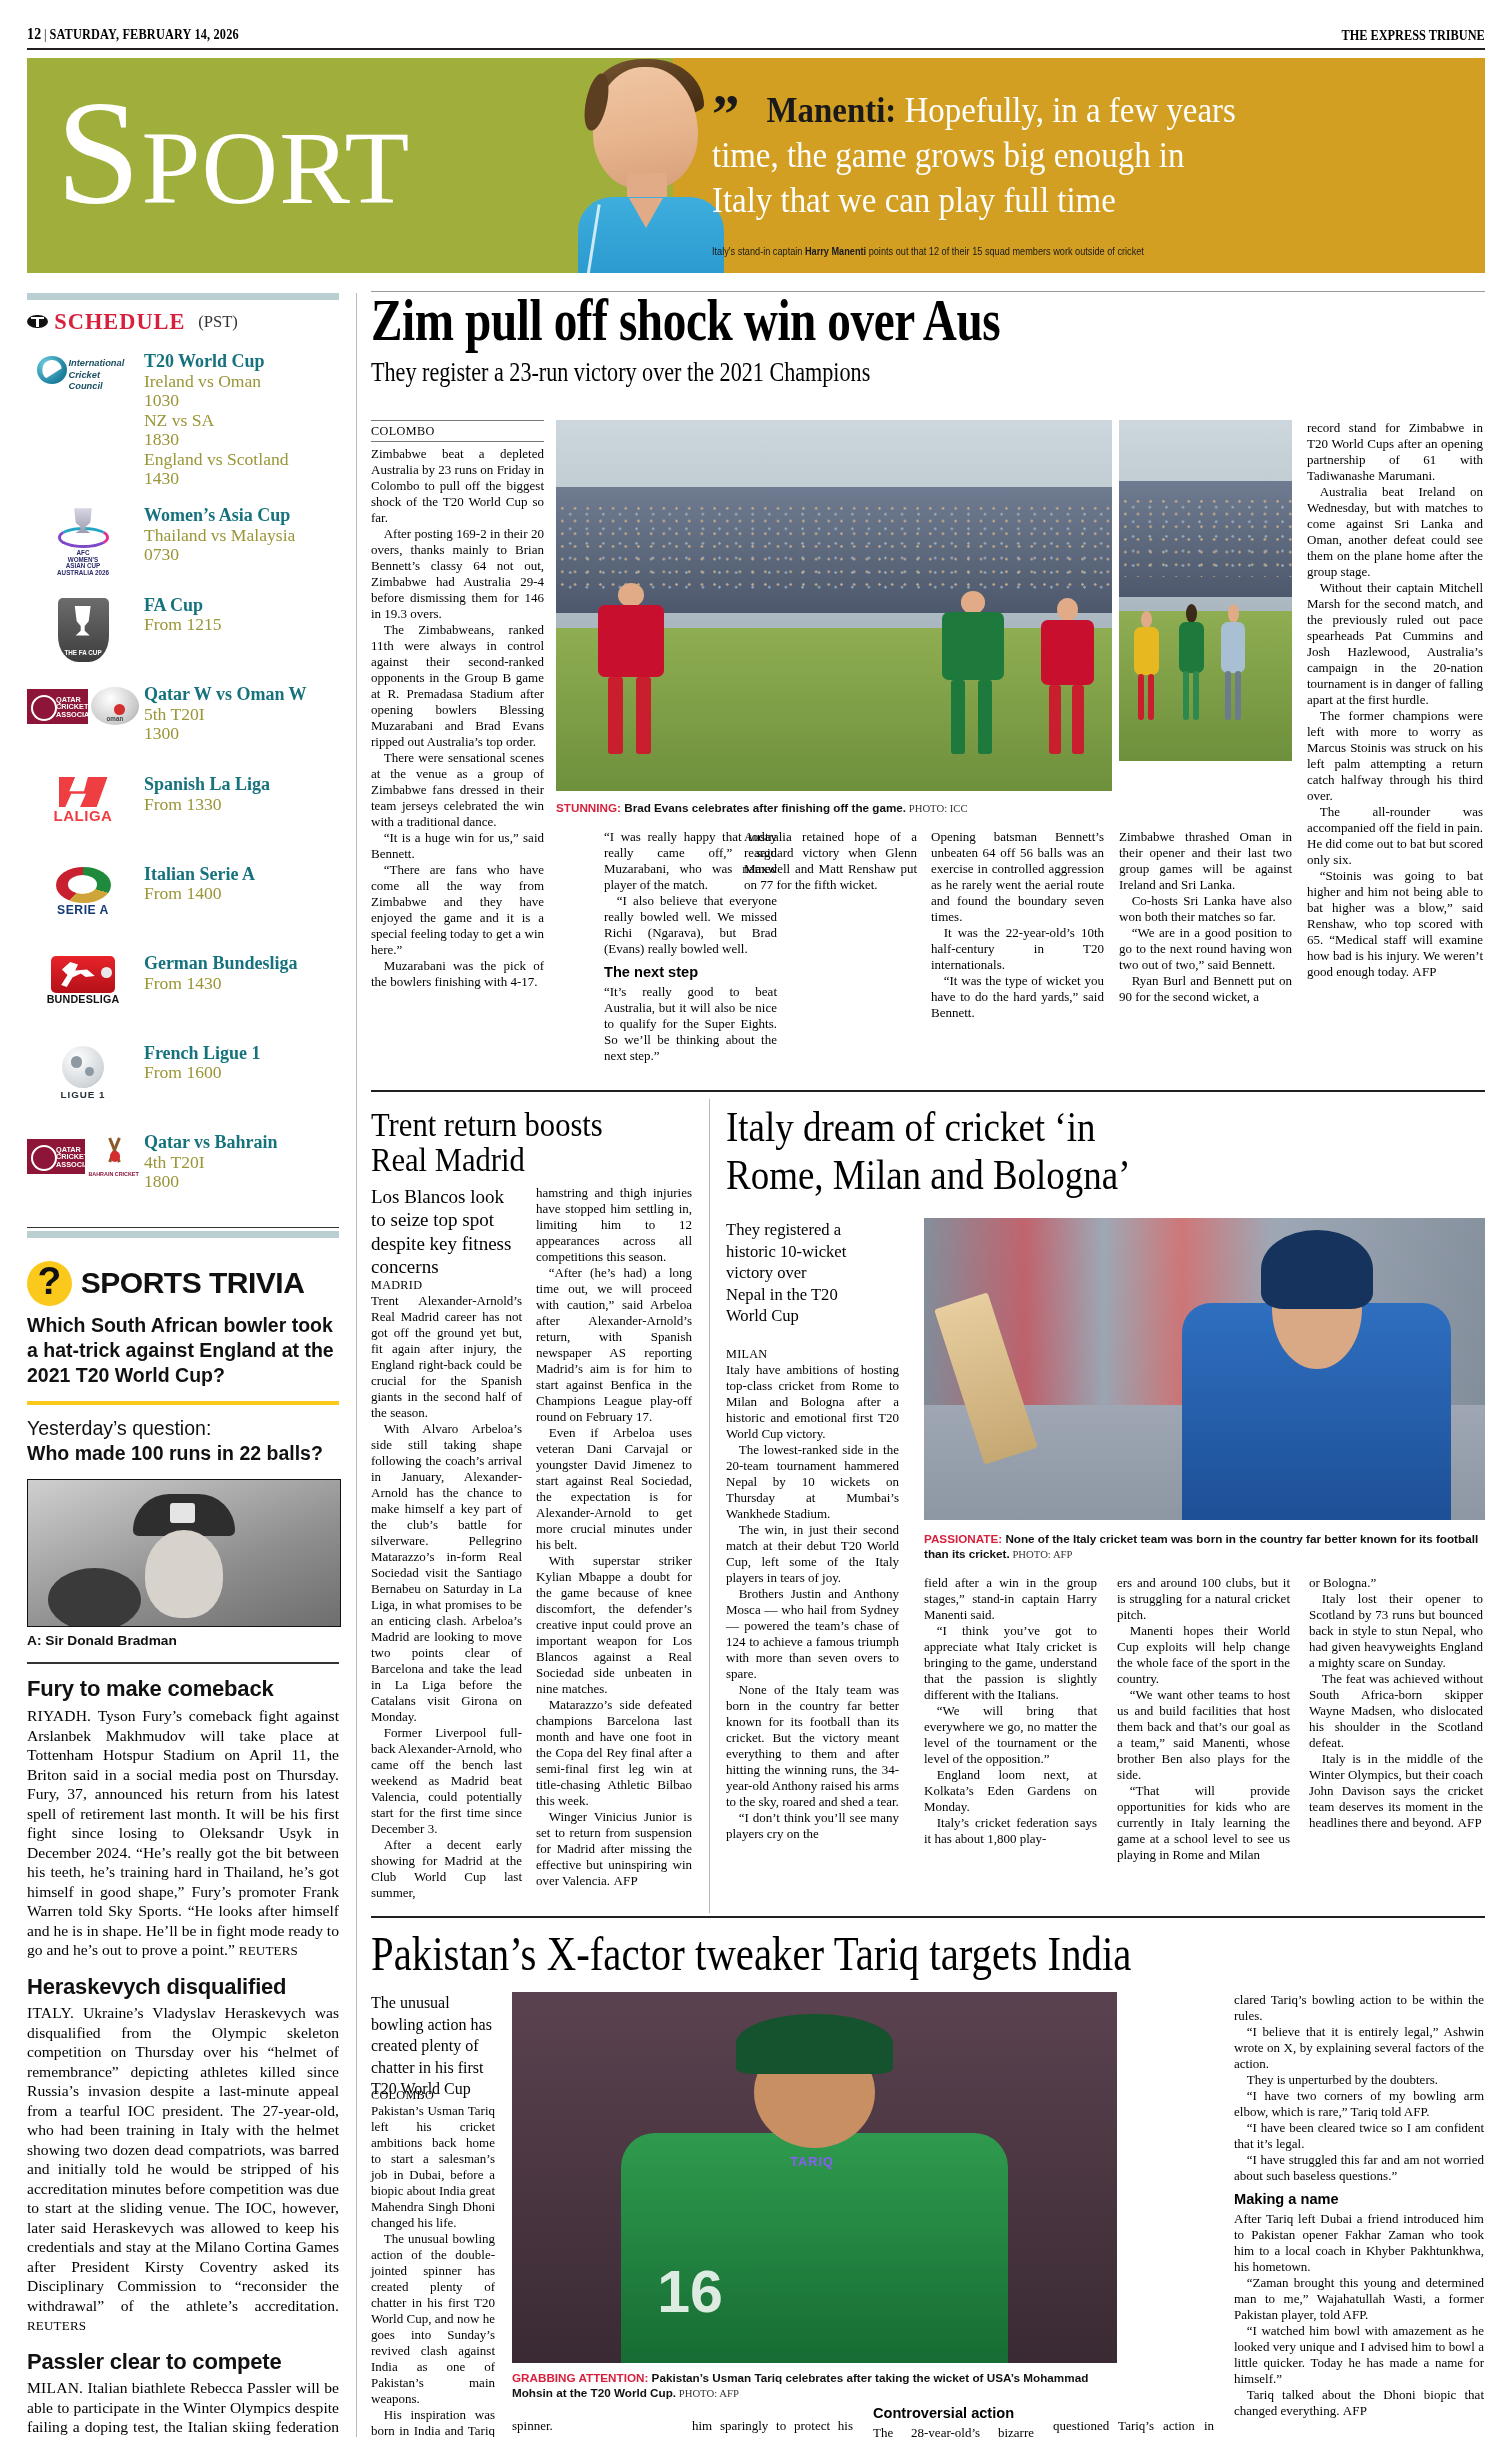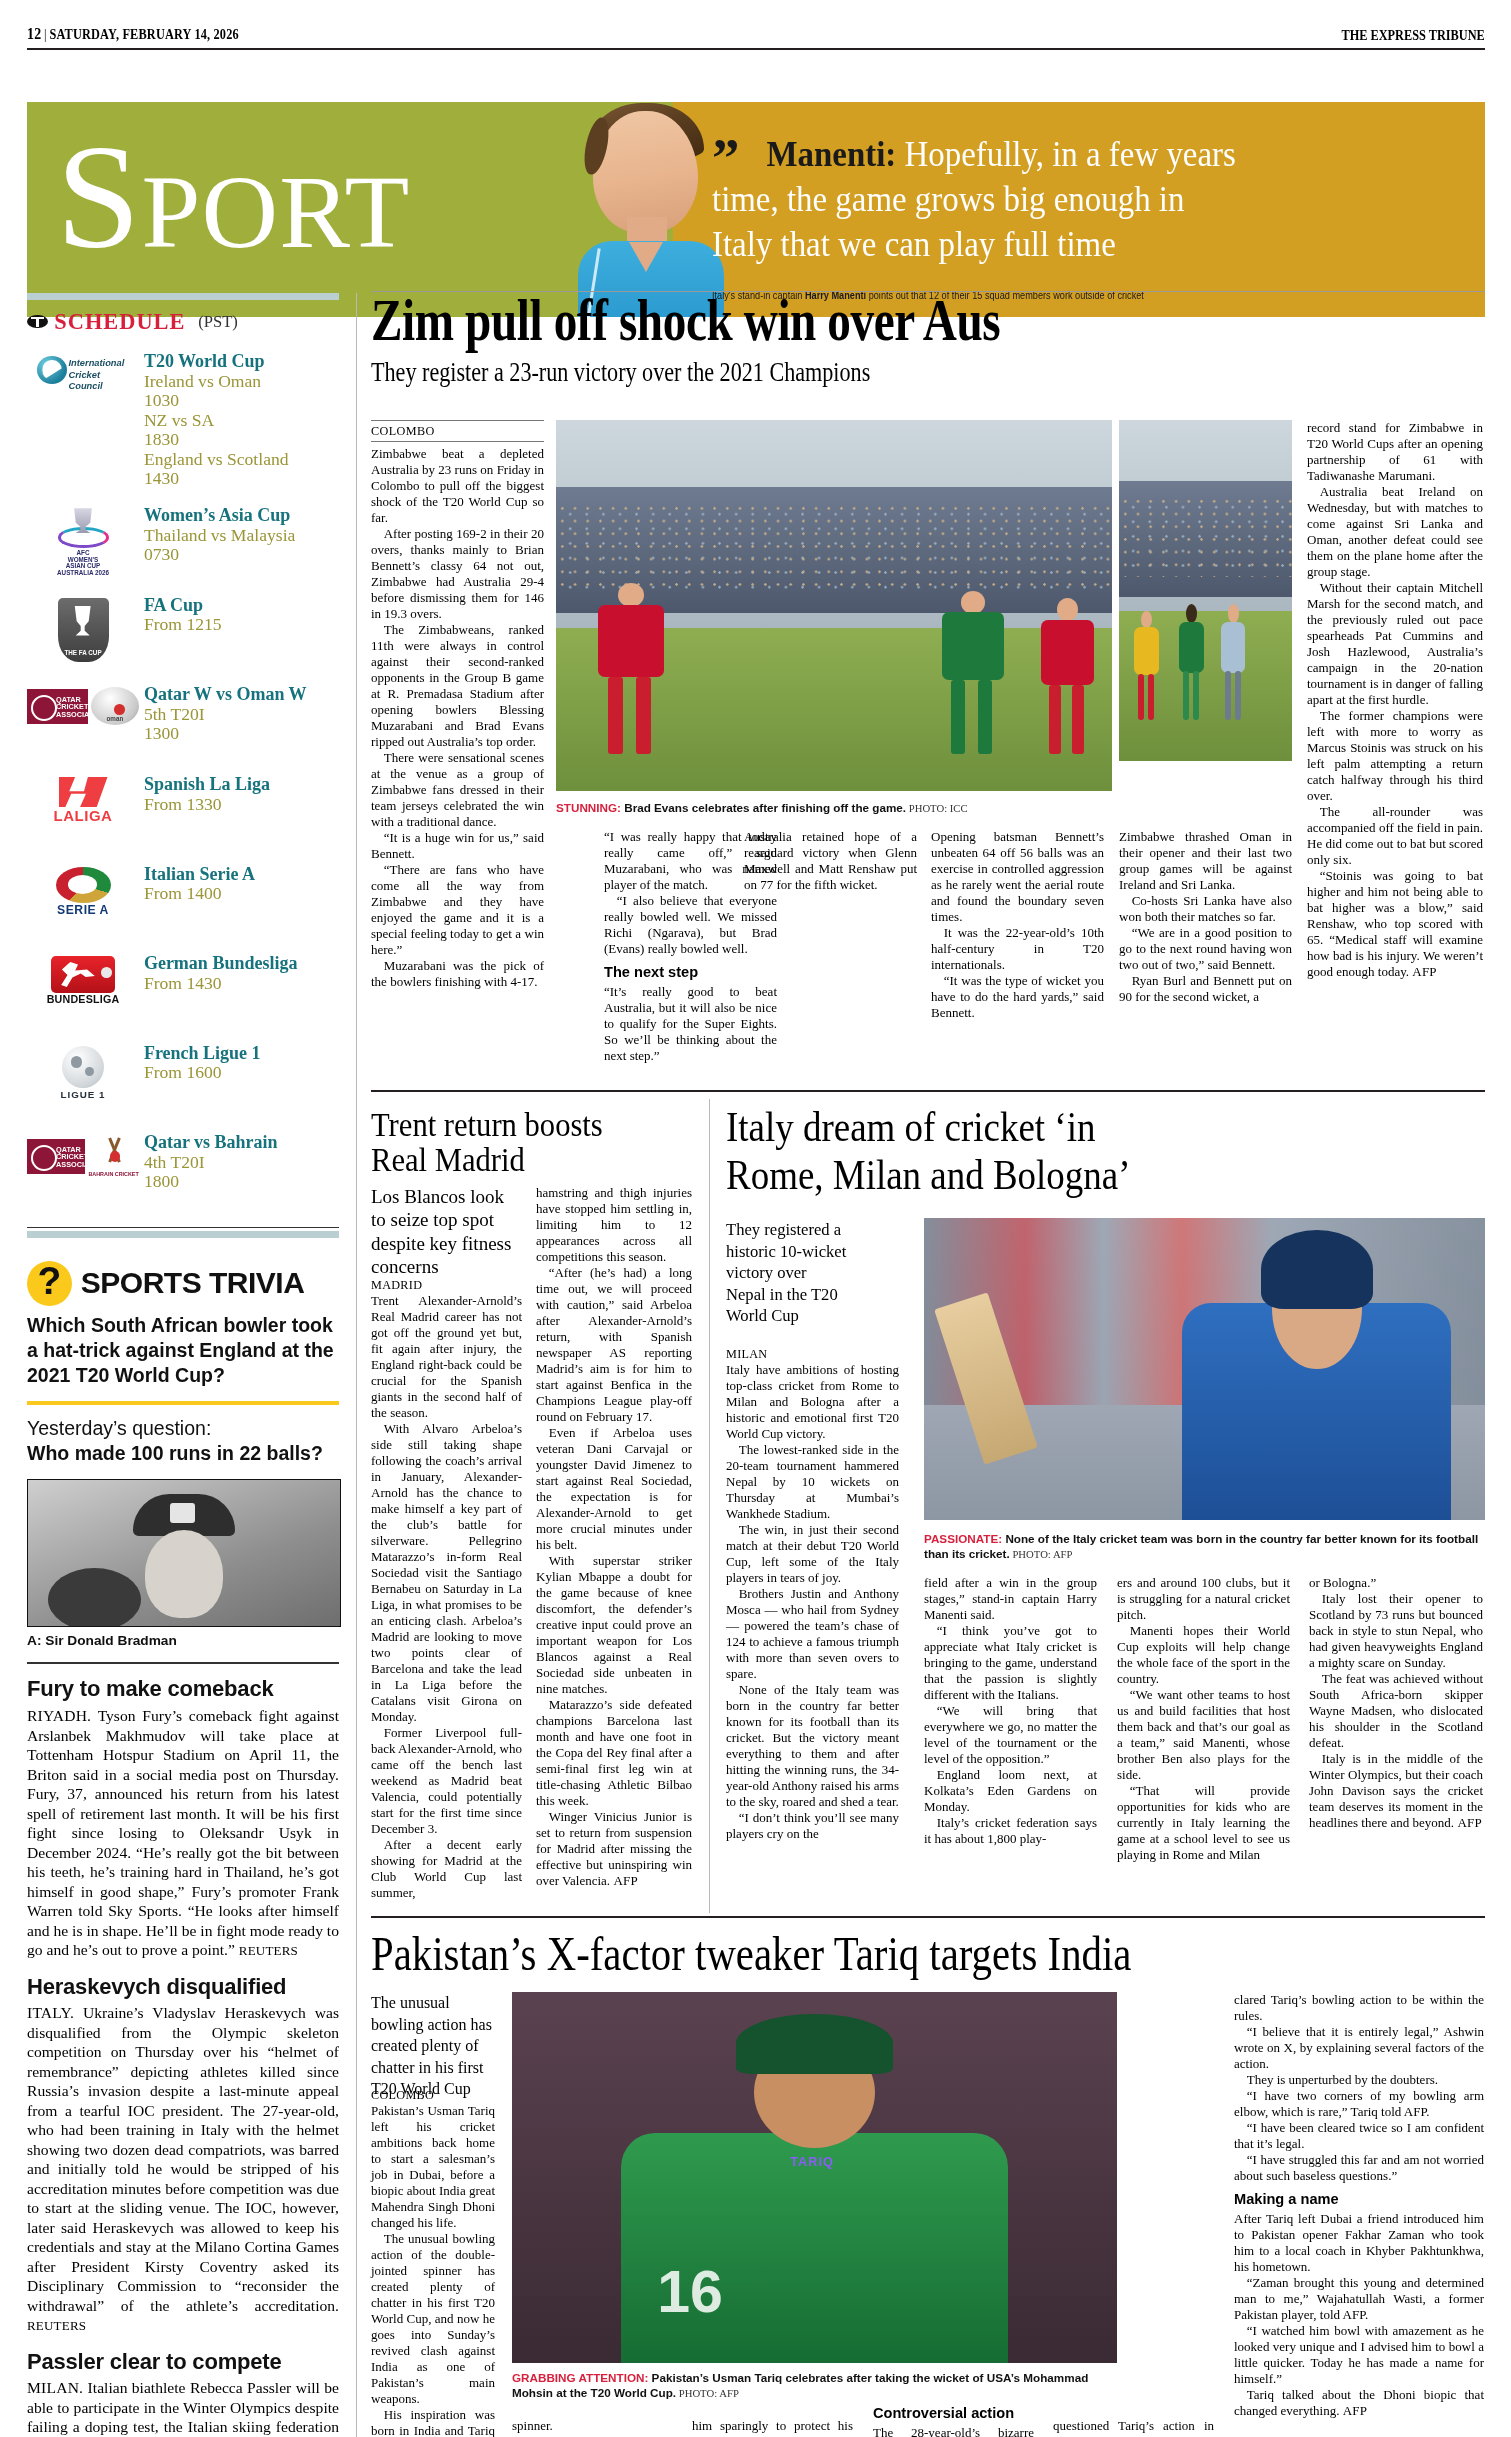--- a/index.html
+++ b/index.html
@@ -8,21 +8,21 @@
 
   
   .topbar{position:absolute;left:27px;top:14.6px;width:1458px;height:29px;display:flex;justify-content:space-between;align-items:flex-end;}
   .folio{font-family:"Liberation Serif",serif;font-weight:700;font-size:15px;letter-spacing:0.2px;transform:scaleX(.82);transform-origin:left bottom;white-space:nowrap;}
   .folio .num{font-size:17px;}
   .folio .sep{padding:0 3.4px;font-weight:400;}
   .paper{font-family:"Liberation Serif",serif;font-weight:700;font-size:15px;transform:scaleX(.82);transform-origin:right bottom;white-space:nowrap;}
   .rule-top{position:absolute;left:27px;top:48px;width:1458px;height:1.5px;background:#231f20;}
 
   
-  .masthead{position:absolute;left:27px;top:58px;width:1458px;height:243px;margin-top:44px;}
+  .masthead{position:absolute;left:27px;top:58px;width:1458px;height:243px;}
   .mh-green{position:absolute;left:0;top:0;width:646px;height:215px;background:#a0ae3c;}
   .mh-gold{position:absolute;left:646px;top:0;width:812px;height:215px;background:#d39f22;}
   .sport-word{position:absolute;left:29px;top:22.4px;font-family:"Liberation Serif",serif;font-size:149px;line-height:146px;color:#fff;letter-spacing:1px;font-variant:small-caps;transform:scaleX(1.02);transform-origin:left top;}
   .mh-person{position:absolute;left:539px;top:0px;width:161px;height:215px;overflow:hidden;}
   .head-shape{position:absolute;left:27px;top:8.8px;width:105px;height:122px;border-radius:48% 48% 44% 44%/55% 55% 45% 45%;background:linear-gradient(170deg,#f0c7a4 0%,#e7b48d 55%,#d79f79 100%);}
   .hair{position:absolute;left:21.5px;top:1px;width:116px;height:58px;border-radius:50% 50% 42% 42%/86% 86% 22% 22%;background:linear-gradient(160deg,#7a5733 0%,#5c3f21 45%,#40290f 100%);}
   .hair2{position:absolute;left:19.5px;top:14.6px;width:20.5px;height:58px;border-radius:50%;background:#5c3f21;transform:rotate(12deg);}
   .neck{position:absolute;left:61px;top:115px;width:40px;height:36px;background:#e0ab86;}
   .shirt{position:absolute;left:11.7px;top:139px;width:146px;height:78px;border-radius:34px 34px 0 0;background:linear-gradient(180deg,#3eaede 0%,#2b9bd0 100%);}
   .shirt-v{position:absolute;left:63px;top:140px;width:34px;height:30px;background:#e0ab86;clip-path:polygon(0 0,100% 0,50% 100%);}

